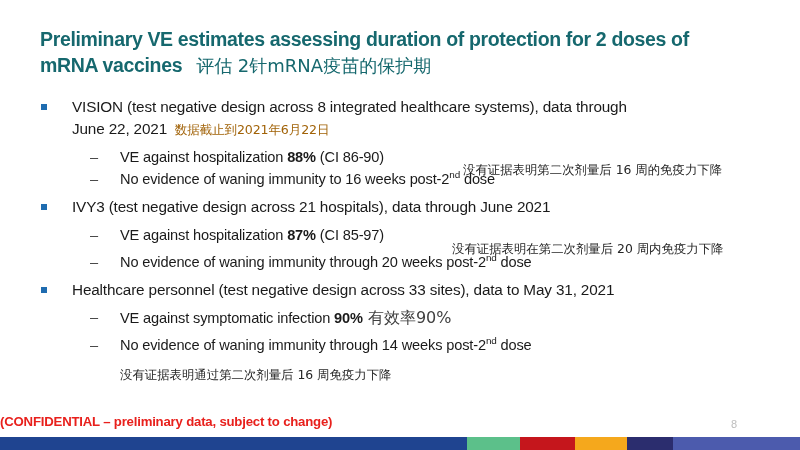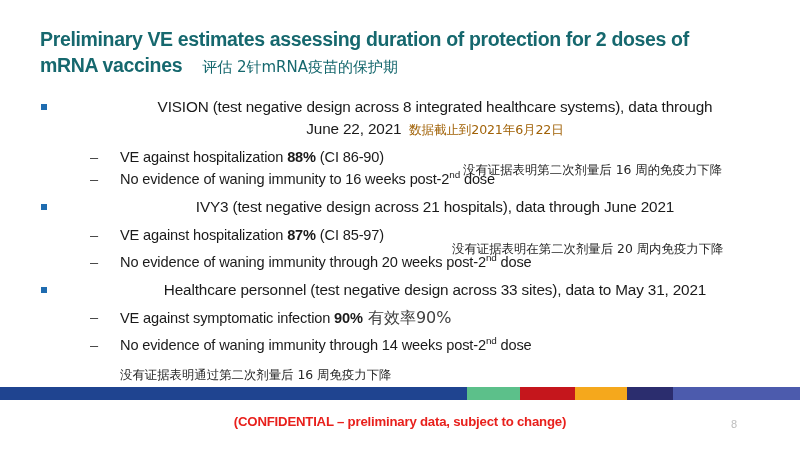--- a/index.html
+++ b/index.html
@@ -11,66 +11,65 @@
     height: 450px;
     background: #ffffff;
     font-family: "Liberation Sans", sans-serif;
     overflow: hidden;
     position: relative;
   }
 
   .slide {
     position: relative;
     width: 800px;
-    height: 400px;
+    height: 450px;
     background: #ffffff;
     box-sizing: border-box;
   }
 
   
   .title-block {
     position: absolute;
     left: 40px;
     top: 26px;
     width: 730px;
   }
   .title-line {
     font-size: 19.5px;
     font-weight: bold;
     color: #16686e;
     letter-spacing: -0.35px;
     line-height: 26px;
     white-space: nowrap;
   }
   .title-cn {
-    font-size: 15px;
+    font-size: 18px;
     font-weight: normal;
     color: #16686e;
     letter-spacing: 0px;
-    padding-left: 20px;
+    padding-left: 14px;
     font-family: "DejaVu Sans", sans-serif;
   }
 
   
   .body-block {
     position: absolute;
     left: 38px;
     top: 96px;
     width: 760px;
   }
 
   .lvl1 {
     position: relative;
     padding-left: 34px;
     font-size: 15.3px;
     color: #1a1a1a;
     line-height: 21.5px;
     letter-spacing: -0.15px;
     margin-bottom: 1px;
-    text-align: center;
   }
   .lvl1 .sq-bullet {
     position: absolute;
     left: 3px;
     top: 8px;
     width: 6px;
     height: 6px;
     background: #1f6cb0;
     display: block;
   }
@@ -137,21 +136,21 @@
     top: 367px;
     white-space: nowrap;
   }
 
   
   .confidential {
     position: absolute;
     left: 0;
     right: 0;
     top: 414px;
-    text-align: center;
+    text-align: left;
     font-size: 13.2px;
     font-weight: bold;
     color: #e8201c;
     letter-spacing: -0.2px;
   }
   .page-num {
     position: absolute;
     left: 731px;
     top: 418px;
     font-size: 11px;

